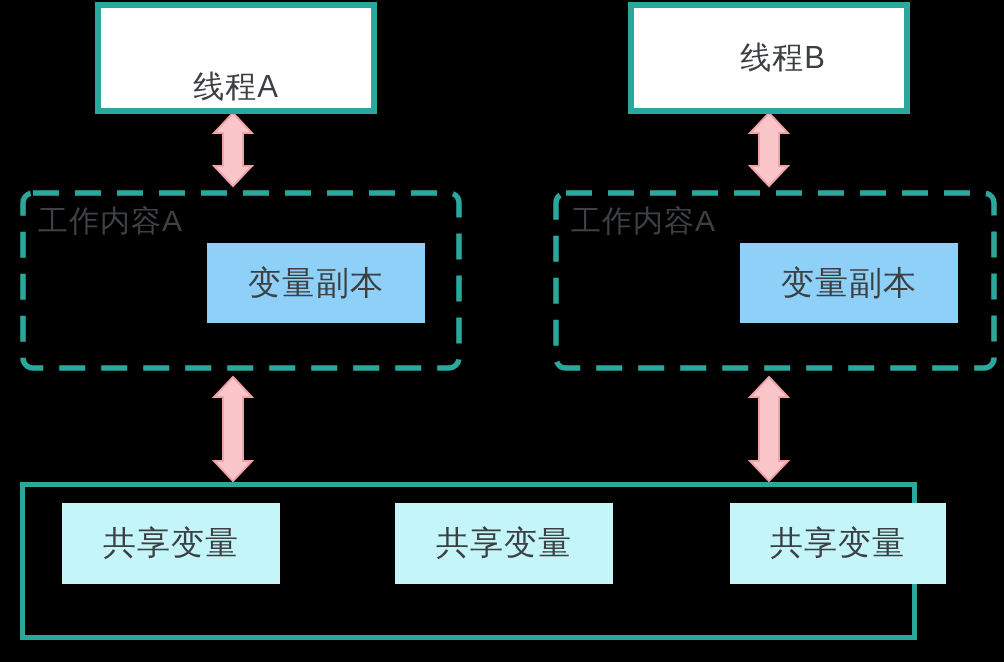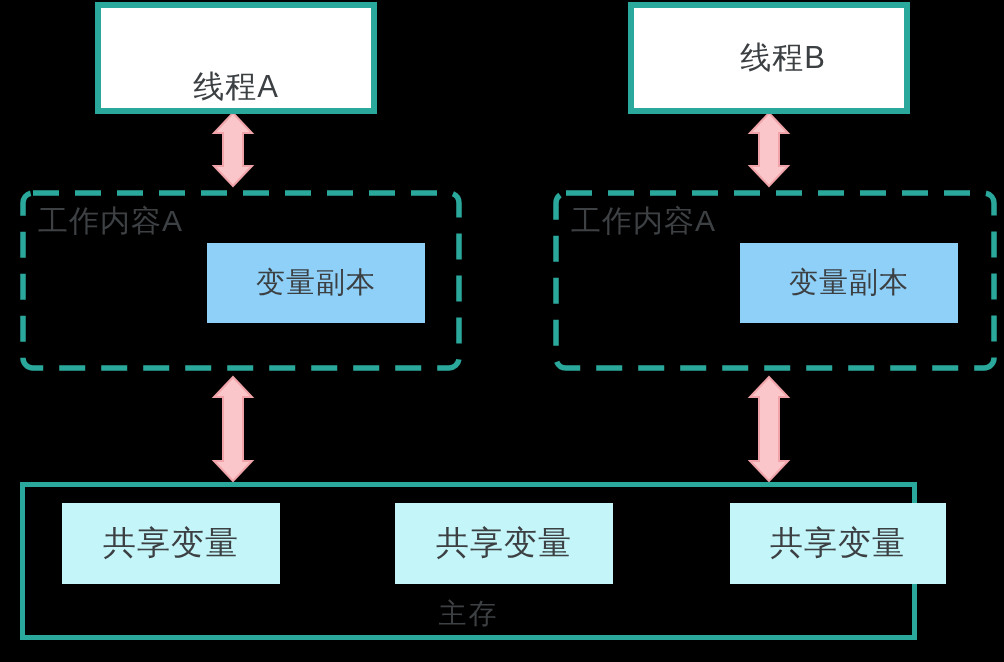--- a/index.html
+++ b/index.html
@@ -50,21 +50,21 @@
     white-space: nowrap;
   }
   .var-copy {
     position: absolute; left: 187px; top: 53px;
     width: 218px; height: 80px;
     background: var(--blue, #8FD0F8);
     display: flex; align-items: center; justify-content: center;
   }
   .var-copy .txt, .shared-var .txt {
     color: var(--textDark, #3C4043);
-    font-size: 29px; font-weight: 500; letter-spacing: 1px;
+    font-size: 33px; font-weight: 500; letter-spacing: 1px;
   }
   .main-memory {
     position: absolute; left: 20px; top: 482px;
     width: 897px; height: 158px; z-index: 2;
     box-sizing: border-box;
     border: 5px solid var(--teal, #2BA89C);
   }
   .shared-var {
     position: absolute; top: 16px; height: 81px;
     background: var(--cyan, #C4F5F9);
@@ -118,16 +118,15 @@
   <div class="main-memory">
     <div class="shared-var" style="left:37px;width:218px;">
       <span class="txt">共享变量</span>
     </div>
     <div class="shared-var" style="left:370px;width:218px;">
       <span class="txt">共享变量</span>
     </div>
     <div class="shared-var" style="left:705px;width:216px;">
       <span class="txt">共享变量</span>
     </div>
-    <div class="mm-label">主存</div>
   </div>
 
 </div>
 
 </body></html>

